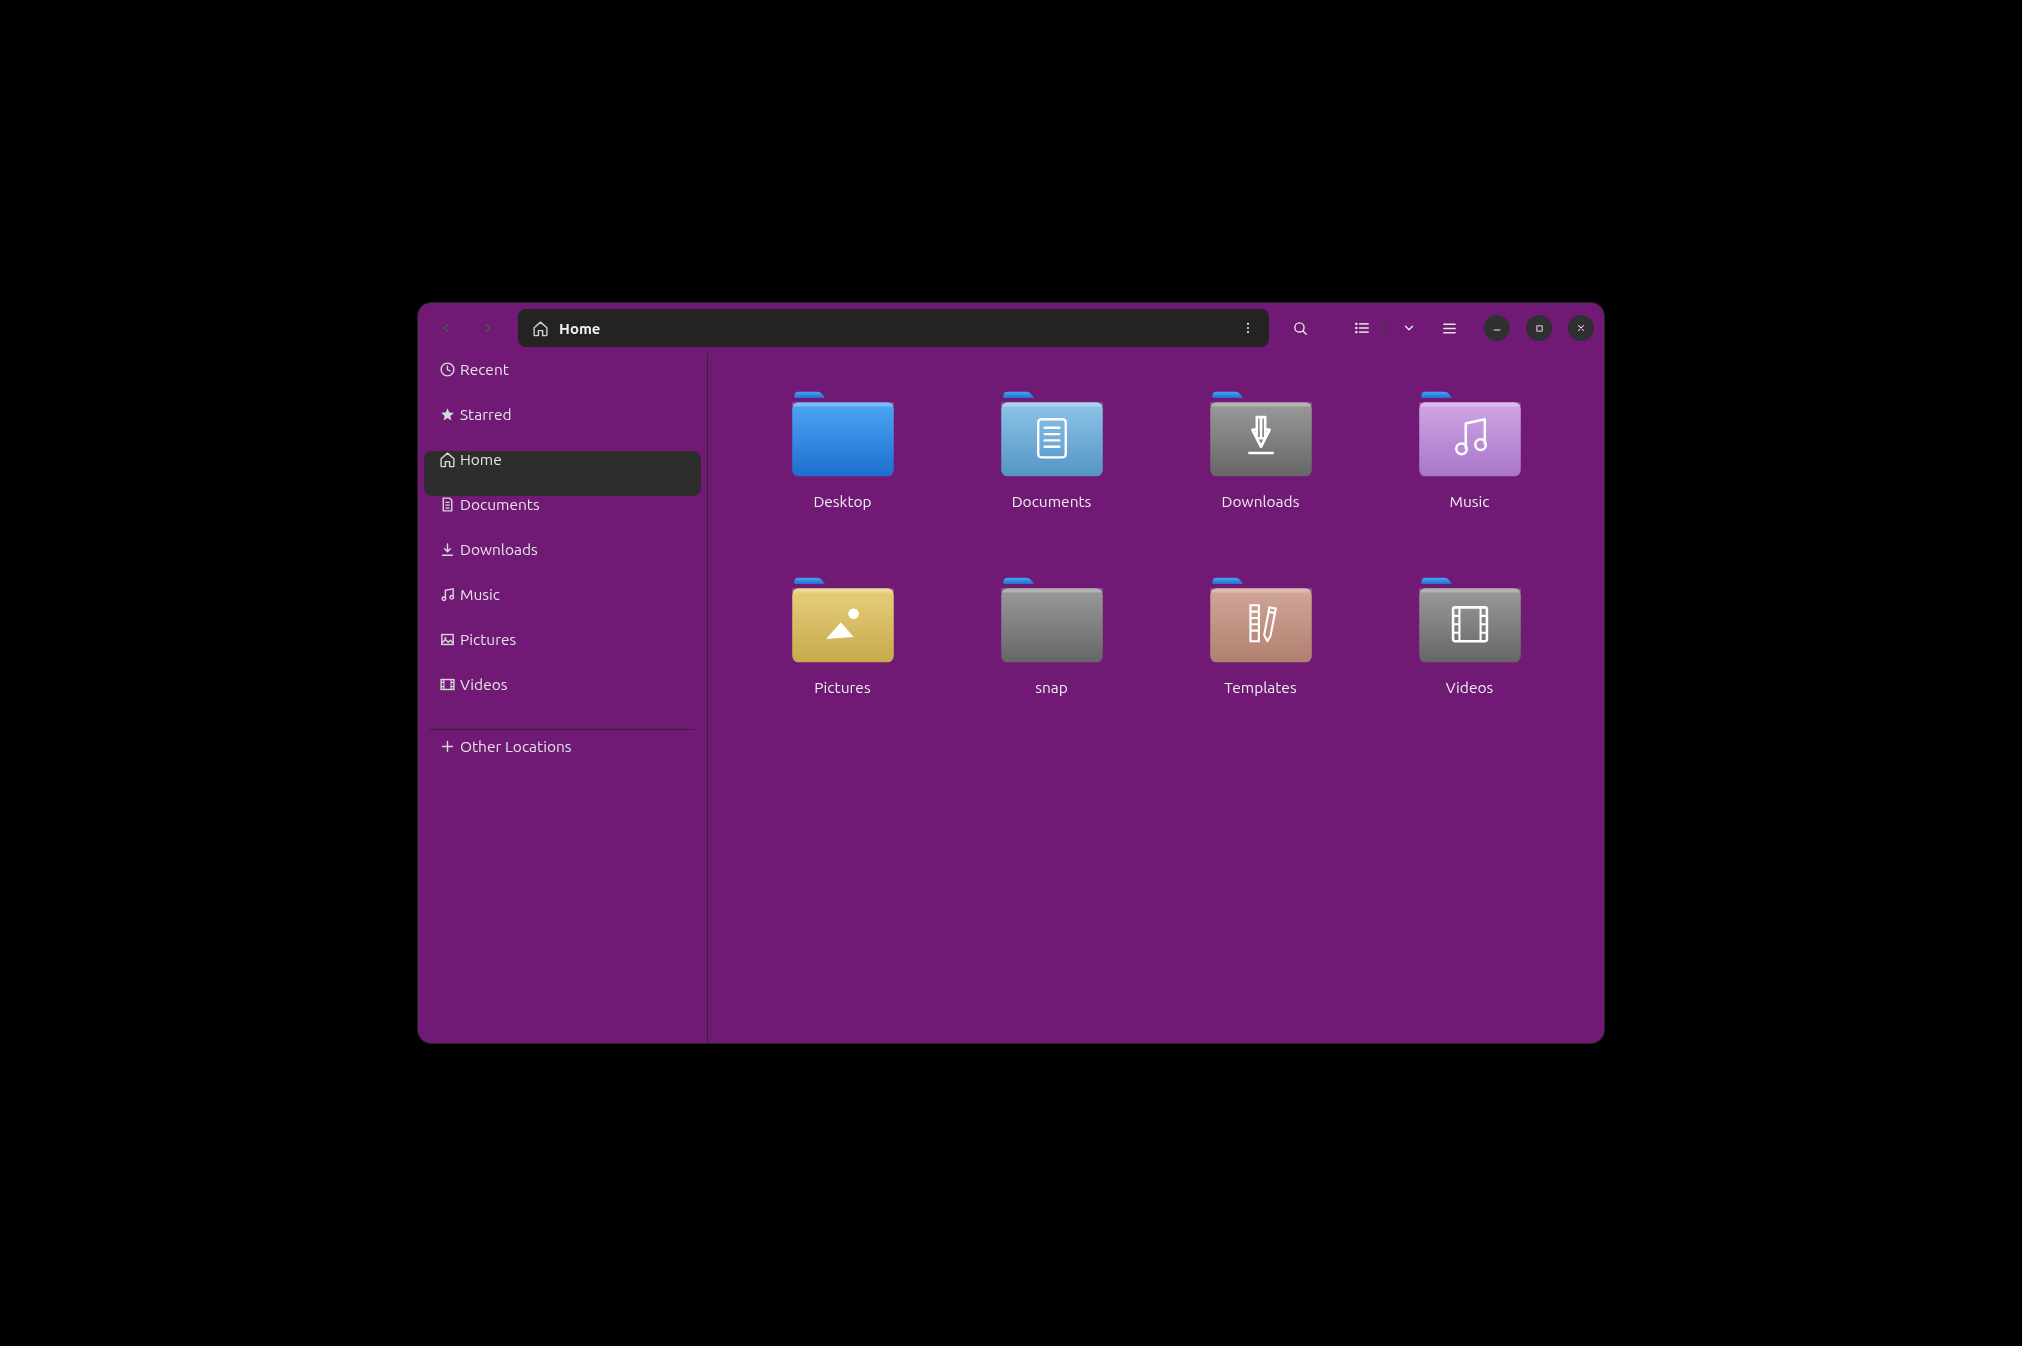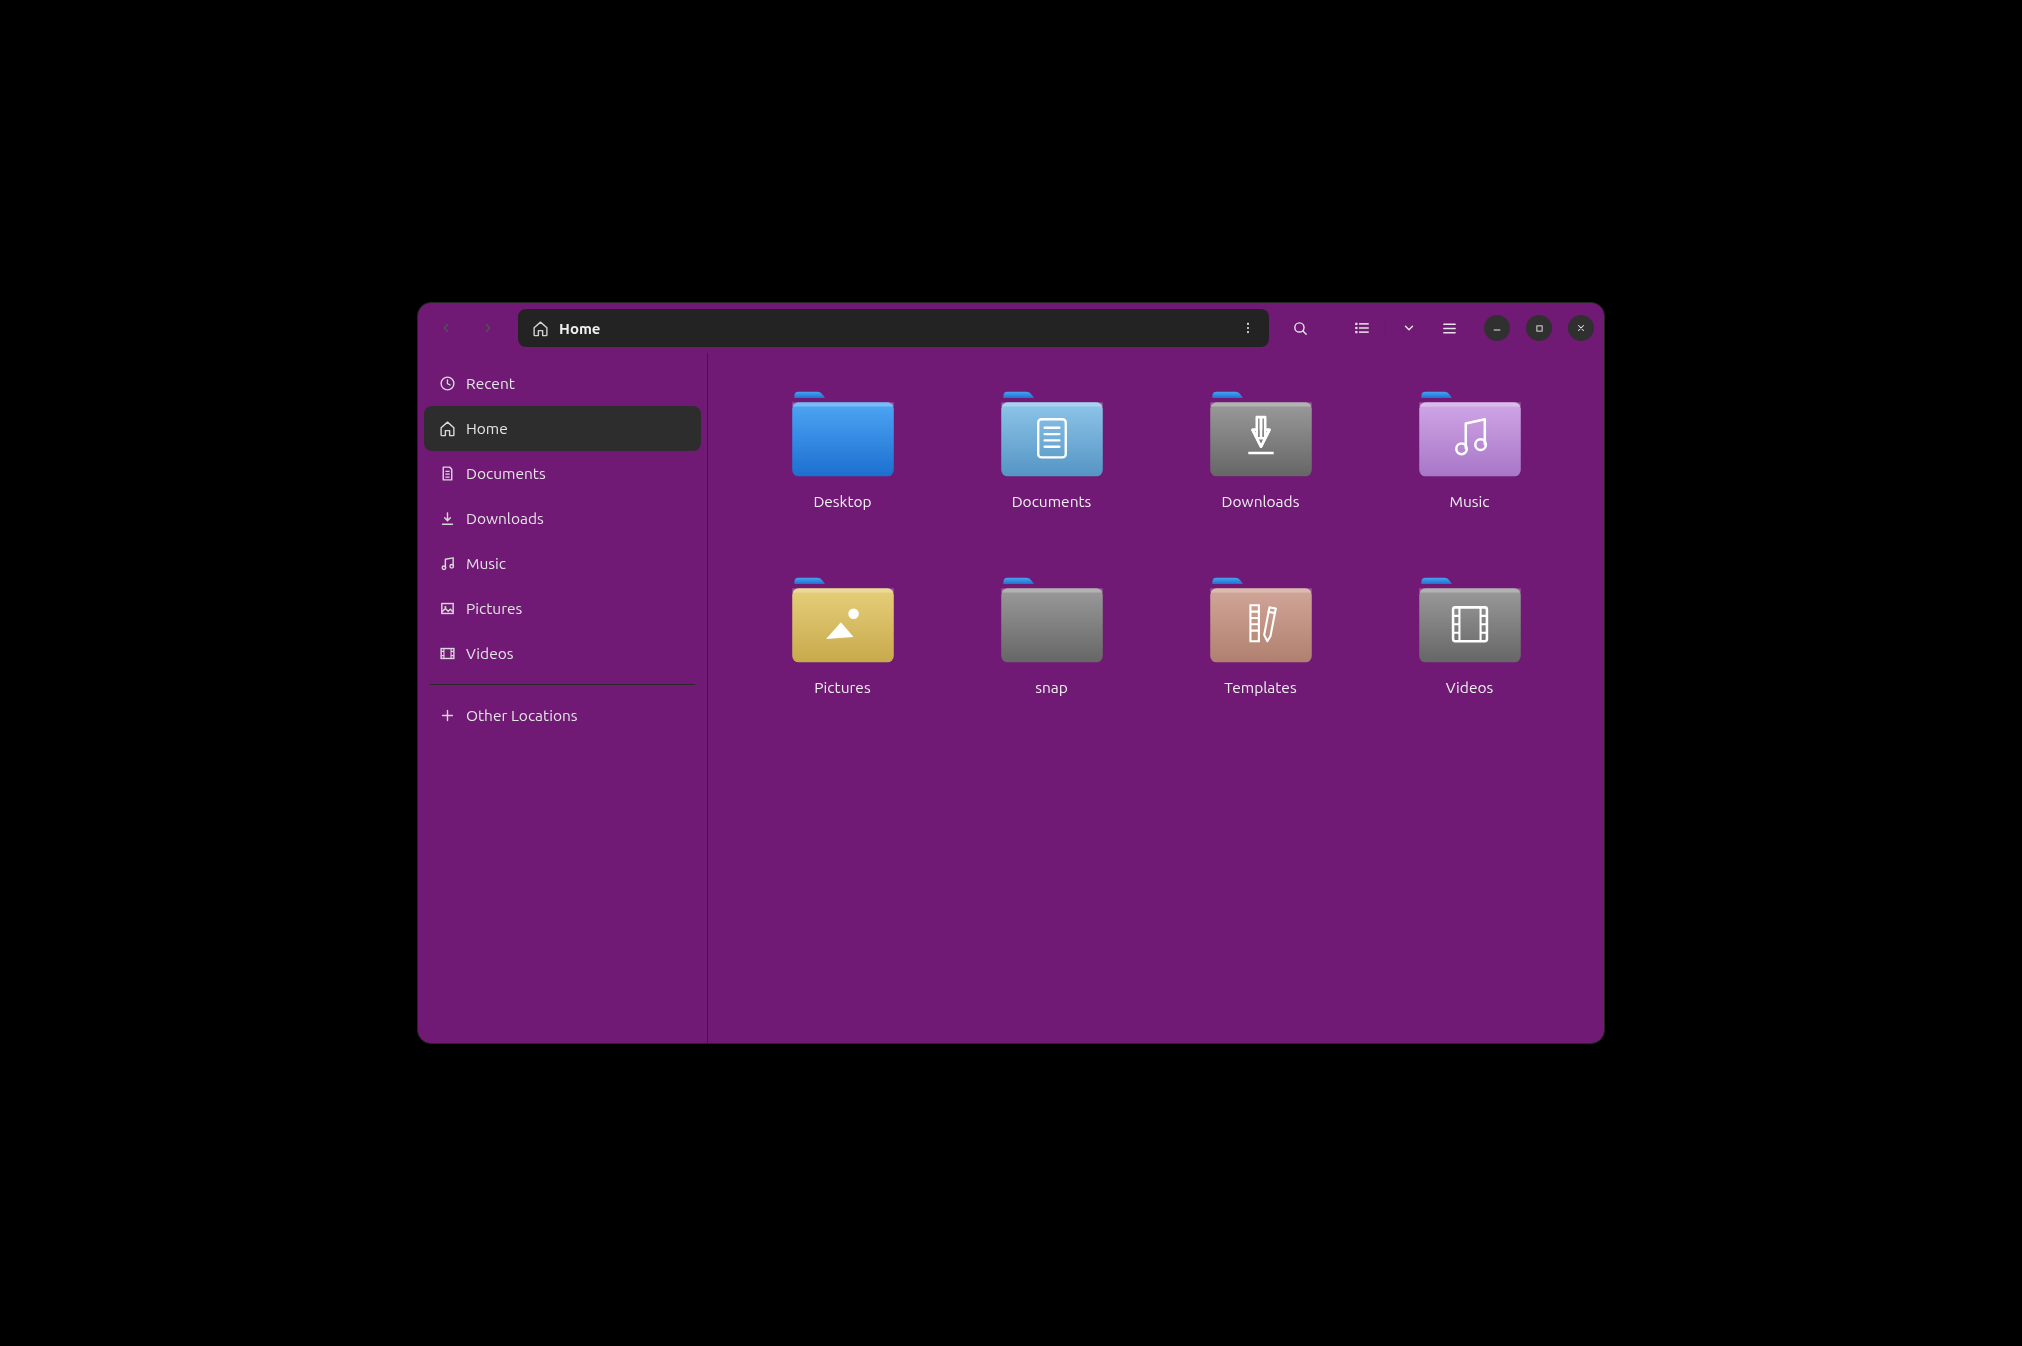--- a/index.html
+++ b/index.html
@@ -82,25 +82,25 @@
       width: 290px;
       border-right: 1px solid #2a2a2a;
       padding: 8px 6px;
       display: flex;
       flex-direction: column;
     }
     .side-item {
       height: 45px;
       border-radius: 8px;
       display: flex;
-      align-items: center;
+      align-items: flex-start;
       padding: 0 14px;
       color: #e5e5e5;
       font-size: 15.5px;
-      gap: 10px;
+      gap: 4px;
     }
     .side-item.active {
       background: #2d2d2d;
     }
     .side-divider {
       height: 1px; background: #2a2a2a;
       margin: 8px 6px;
     }
     .side-item .icon { width: 18px; display: flex; justify-content: center; color: #d8d8d8; }
     .grid {
@@ -205,20 +205,28 @@
     <div class="sidebar">
       <div class="side-item">
         <span class="icon">
             <svg width="17" height="17" viewBox="0 0 24 24">
               <circle cx="12" cy="12" r="9" fill="none" stroke="currentColor" stroke-width="2"></circle>
               <path d="M12 7v5l3.5 2" stroke="currentColor" stroke-width="2" stroke-linecap="round"></path>
             </svg>
           </span>
         <span>Recent</span>
       </div>
+      <div class="side-item">
+        <span class="icon">
+            <svg width="17" height="17" viewBox="0 0 24 24">
+              <path d="M12 3l2.5 6.2 6.5.5-5 4.3 1.6 6.5L12 17l-5.6 3.5 1.6-6.5-5-4.3 6.5-.5L12 3z" fill="currentColor"></path>
+            </svg>
+          </span>
+        <span>Starred</span>
+      </div>
       <div class="side-item active">
         <span class="icon">
             <svg width="17" height="17" viewBox="0 0 24 24">
               <path d="M3 11l9-8 9 8v10a1 1 0 01-1 1h-5v-7h-6v7H4a1 1 0 01-1-1V11z" fill="none" stroke="currentColor" stroke-width="2" stroke-linejoin="round"></path>
             </svg>
           </span>
         <span>Home</span>
       </div>
       <div class="side-item">
         <span class="icon">

